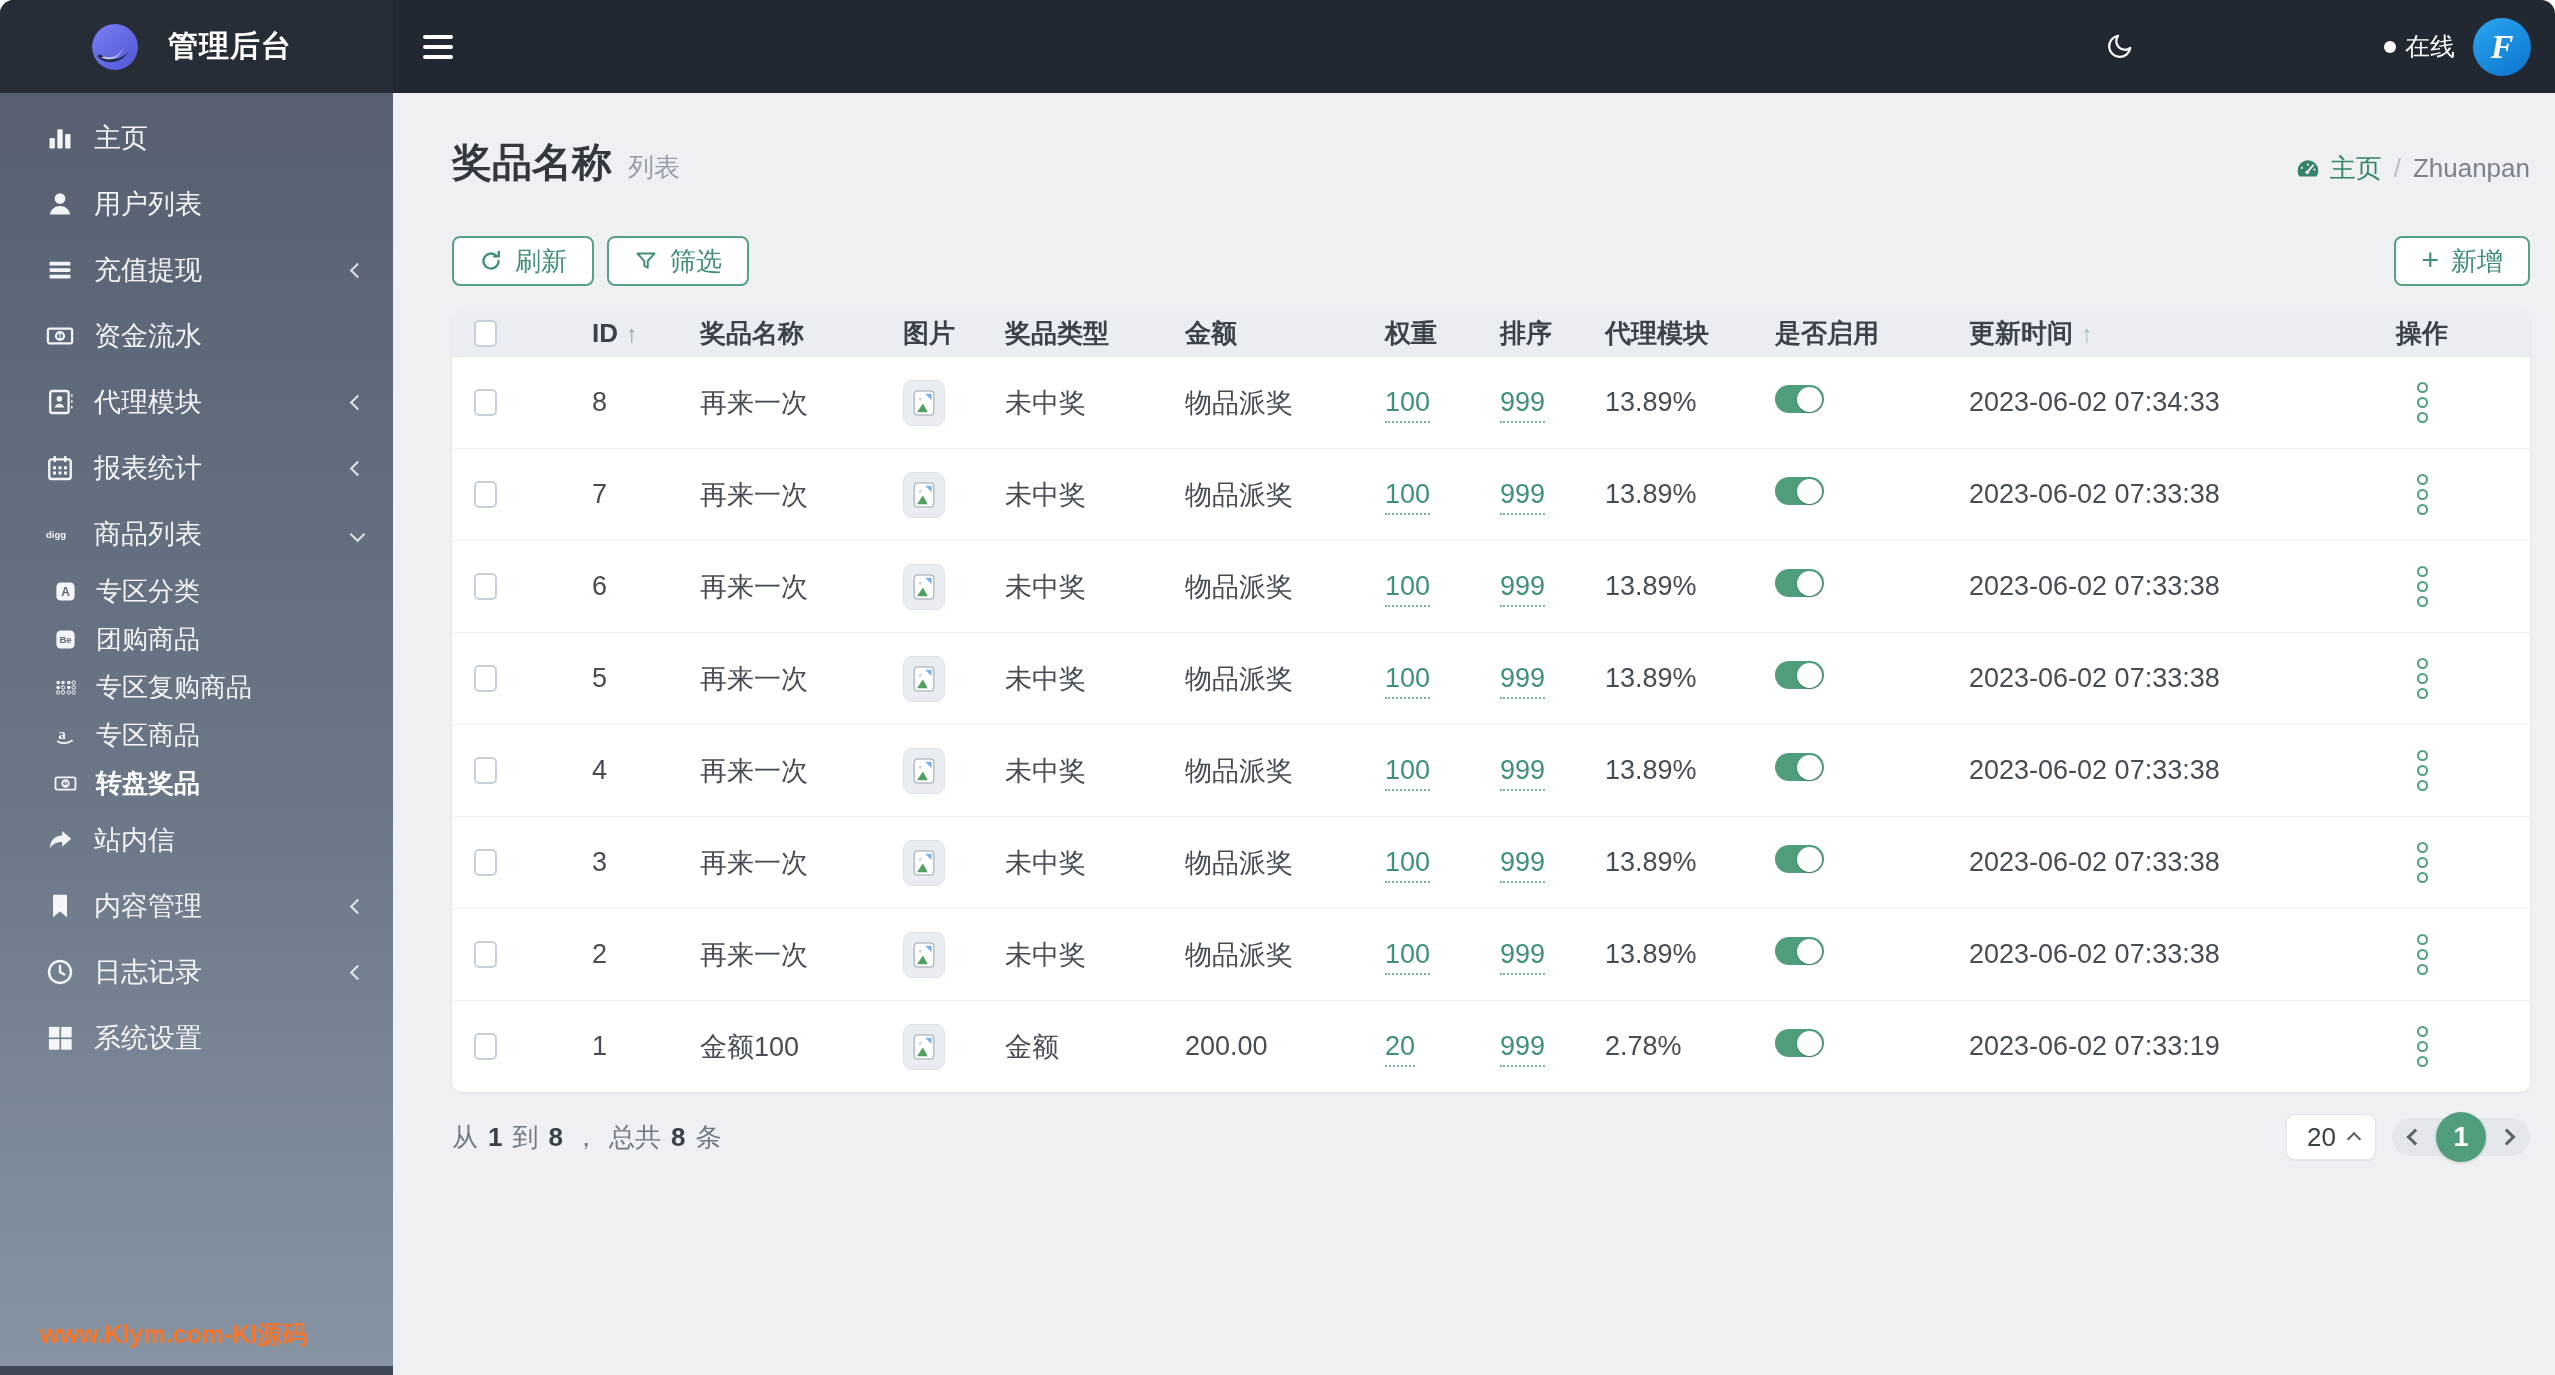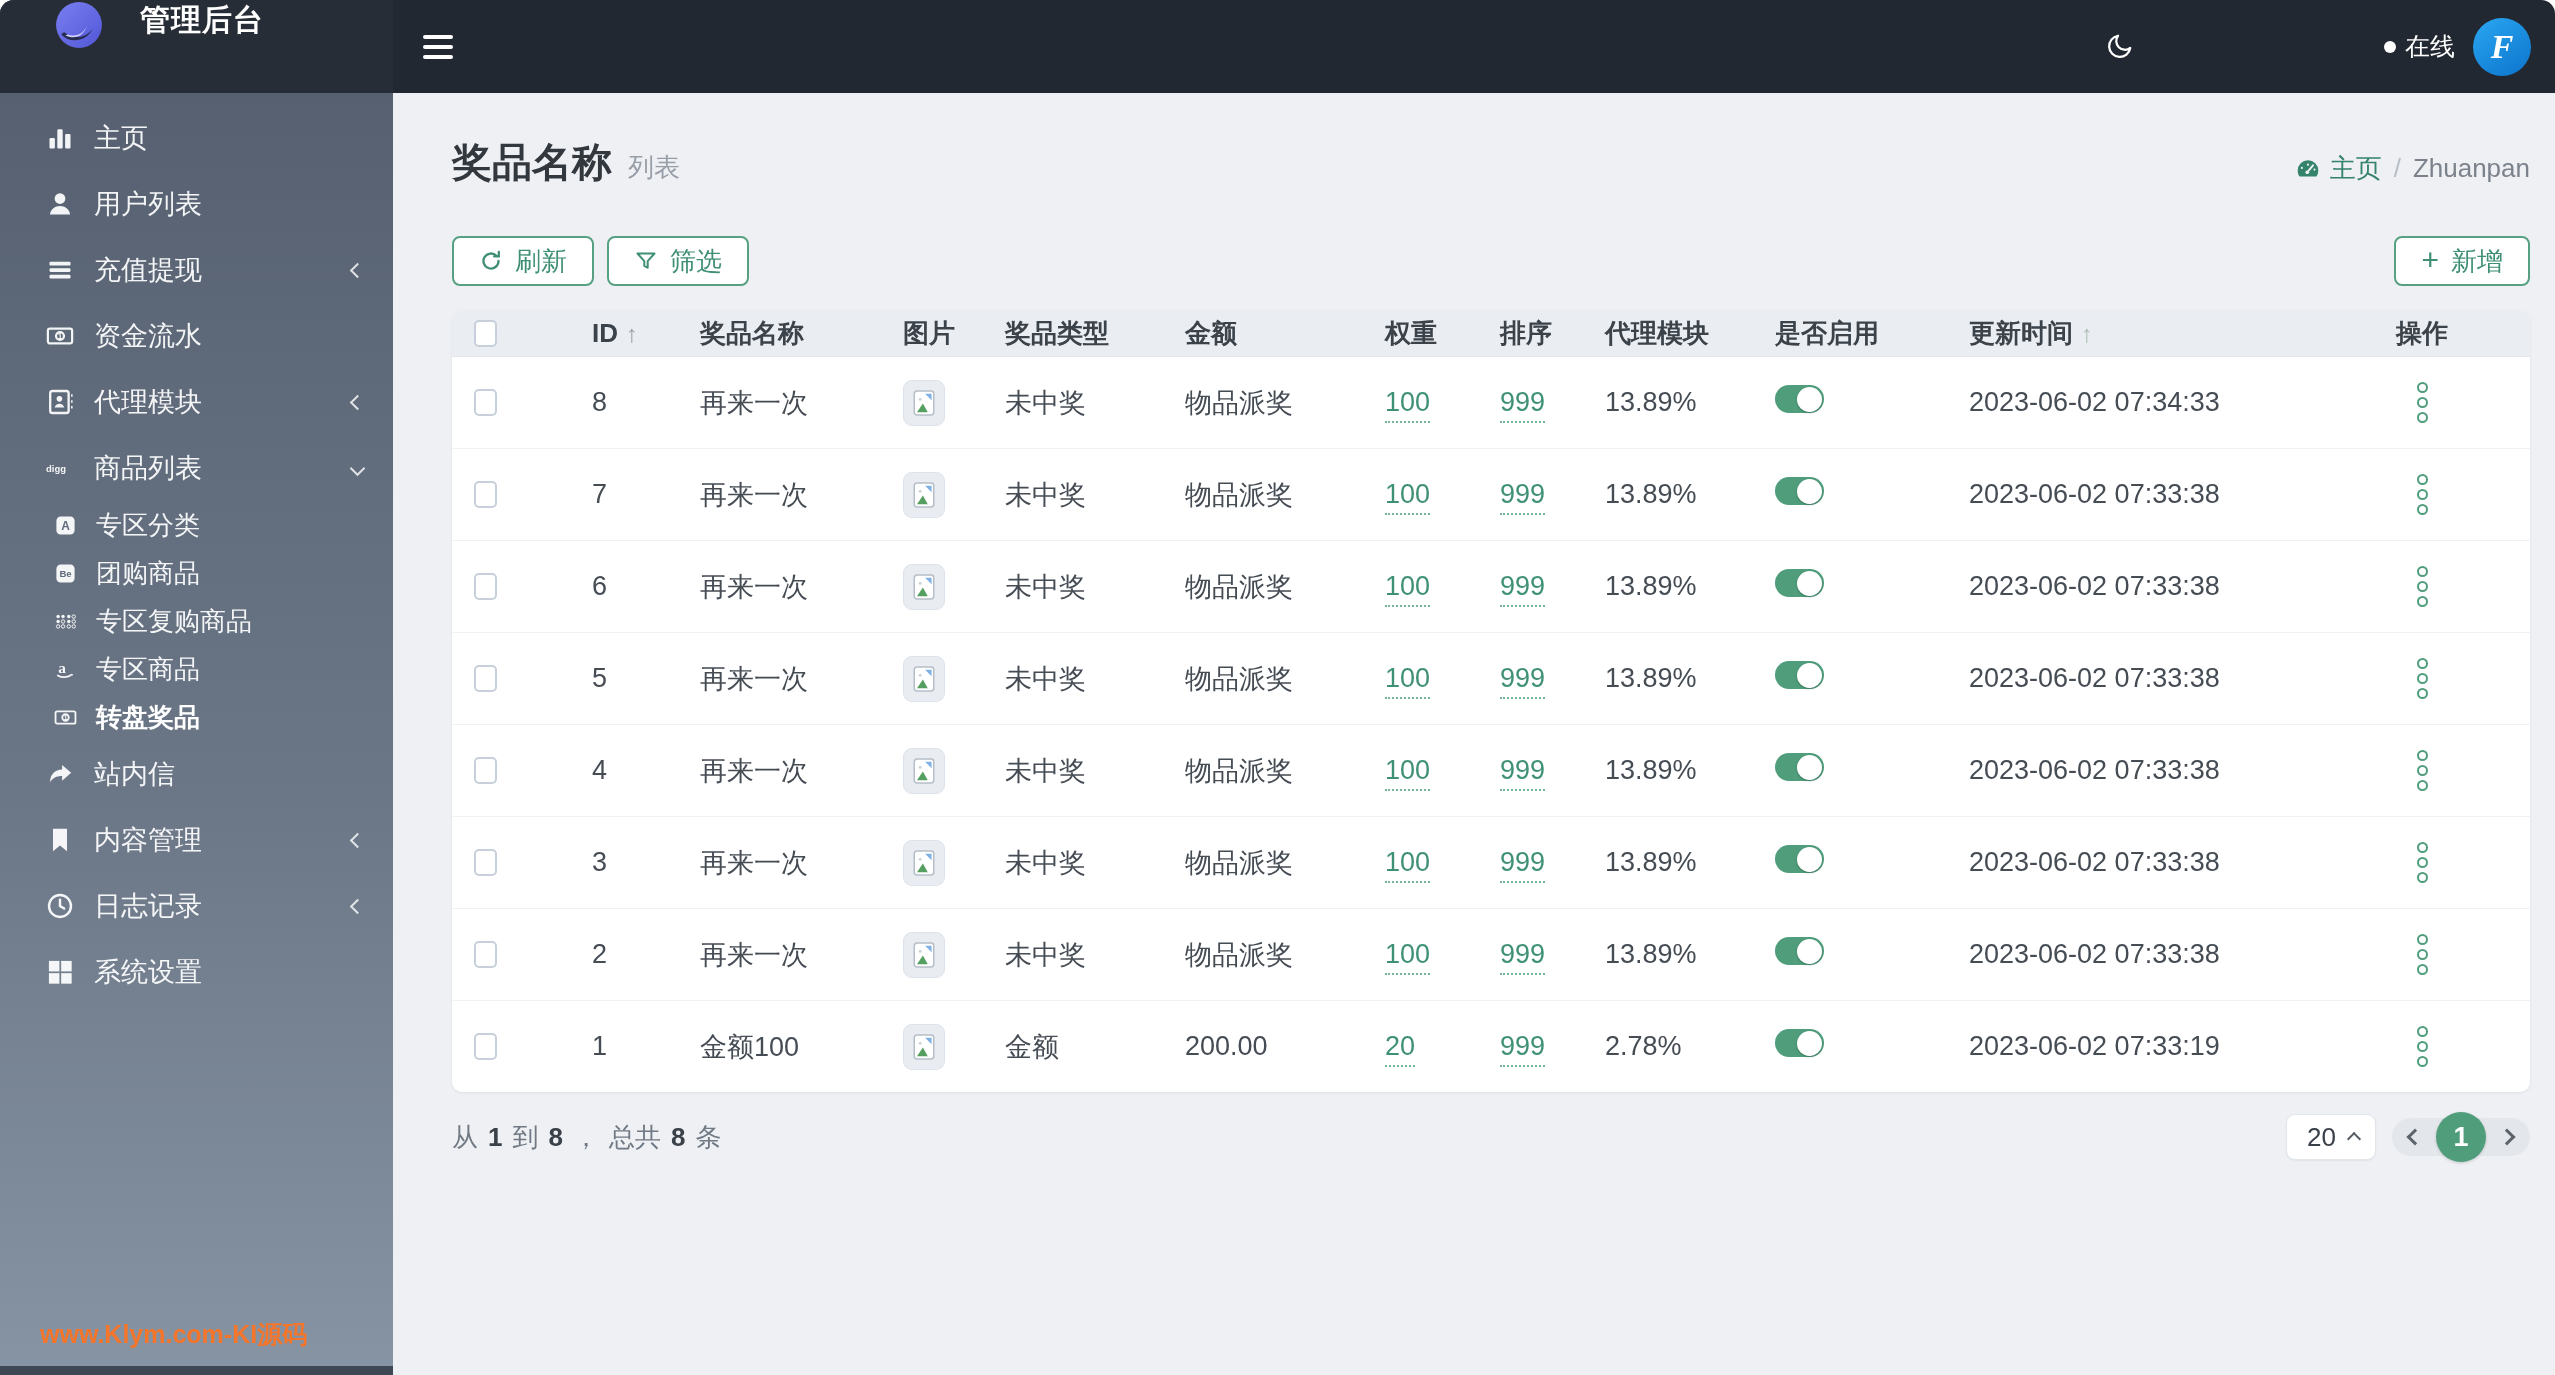--- a/index.html
+++ b/index.html
@@ -1,20 +1,20 @@
 <!DOCTYPE html>
 <html><head>
 <meta charset="utf-8">
 <style>
   html,body{margin:0;padding:0;background:#fff;}
   .screen{position:relative;width:2555px;height:1375px;background:#eef0f4;overflow:hidden;
           font-family:"Liberation Sans","DejaVu Sans",sans-serif;border-radius:14px 14px 0 0;}
   
   .topbar{position:absolute;top:0;left:0;width:2555px;height:93px;background:#222831;display:flex;align-items:center;z-index:5;}
-  .brand{width:393px;height:93px;background:#272d36;display:flex;gap:36px;padding-left:54px;box-sizing:border-box;flex:0 0 auto;}
+  .brand{width:393px;height:93px;background:#272d36;display:flex;align-items:center;gap:28px;padding-left:90px;box-sizing:border-box;flex:0 0 auto;}
   .logo{width:50px;height:50px;display:inline-flex;}
   .brand-title{color:#fff;font-size:30px;font-weight:600;letter-spacing:1px;white-space:nowrap;}
   .hamburger{margin-left:30px;width:30px;height:24px;display:flex;flex-direction:column;justify-content:space-between;cursor:pointer;}
   .hamburger i{display:block;height:4px;background:#fff;border-radius:2px;}
   .tb-spacer{flex:1;}
   .moon{width:30px;height:30px;display:inline-flex;cursor:pointer;}
   .online{display:flex;align-items:center;gap:9px;color:#fff;font-size:25px;margin-left:250px;}
   .online .dot{width:12px;height:12px;border-radius:50%;background:#fff;}
   .avatar{width:58px;height:58px;border-radius:50%;background:linear-gradient(145deg,#2aa7f2,#0c74cc);
           display:flex;align-items:center;justify-content:center;margin:0 24px 0 18px;cursor:pointer;}
@@ -183,20 +183,38 @@
               <circle cx="11.5" cy="9.3" r="2.4" fill="currentColor" stroke="none"></circle>
               <path d="M7.3 16.8c.6-2.2 2.2-3.3 4.2-3.3s3.6 1.1 4.2 3.3z" fill="currentColor" stroke="none"></path>
               <path d="M21.5 6.5h1.3M21.5 11.5h1.3M21.5 16.5h1.3" stroke-width="2.2"></path>
             </svg>
           </span>
           <span class="s-label">代理模块</span>
           <span class="chev left"></span>
         </div>
         <div class="side-item">
           <span class="s-icon">
+            <svg viewBox="0 0 24 24" fill="none" stroke="currentColor" stroke-width="2">
+              <rect x="2.8" y="4.6" width="18.4" height="16.8" rx="2"></rect>
+              <path d="M7.5 1.8v5M16.5 1.8v5"></path>
+              <g fill="currentColor" stroke="none">
+                <rect x="6" y="10.5" width="2.6" height="2.6"></rect>
+                <rect x="10.7" y="10.5" width="2.6" height="2.6"></rect>
+                <rect x="15.4" y="10.5" width="2.6" height="2.6"></rect>
+                <rect x="6" y="15" width="2.6" height="2.6"></rect>
+                <rect x="10.7" y="15" width="2.6" height="2.6"></rect>
+                <rect x="15.4" y="15" width="2.6" height="2.6"></rect>
+              </g>
+            </svg>
+          </span>
+          <span class="s-label">报表统计</span>
+          <span class="chev left"></span>
+        </div>
+        <div class="side-item">
+          <span class="s-icon">
             <svg viewBox="0 0 34 24">
               <text x="0" y="17" font-size="11.5" font-weight="700" fill="currentColor" font-family="Liberation Sans,sans-serif">digg</text>
             </svg>
           </span>
           <span class="s-label">商品列表</span>
           <span class="chev down"></span>
         </div>
         <div class="side-item sub">
           <span class="s-icon">
             <svg viewBox="0 0 24 24">

